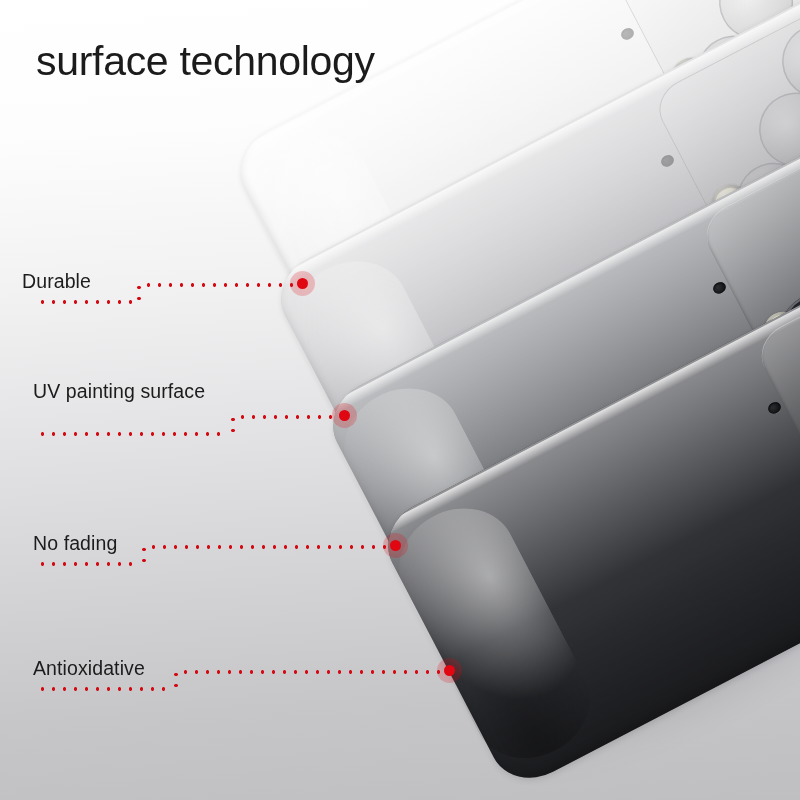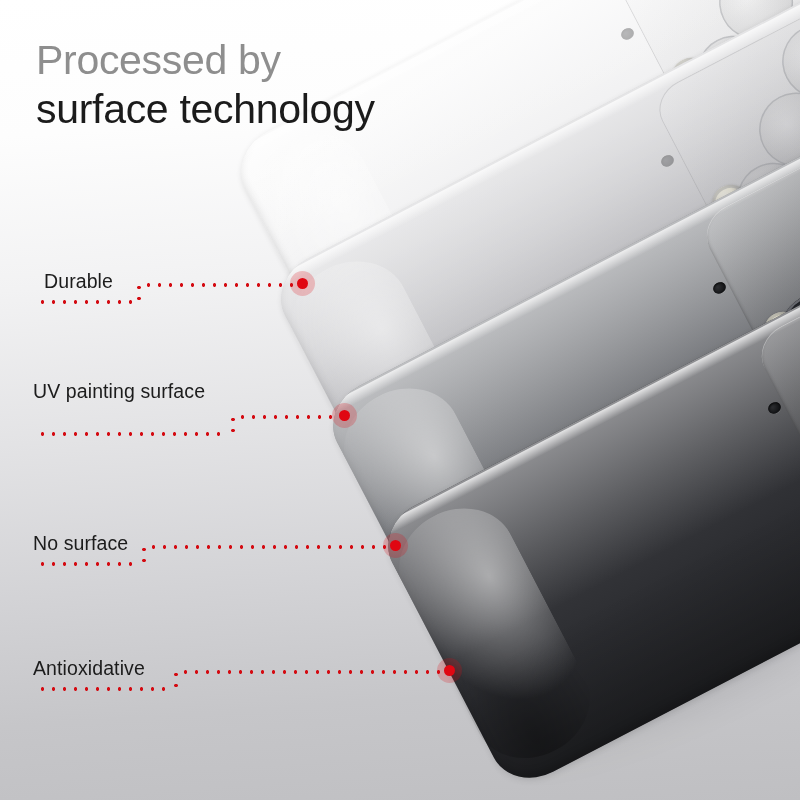--- a/index.html
+++ b/index.html
@@ -133,21 +133,20 @@
     background:#e00712;
     box-shadow:0 0 0 7px rgba(224,7,18,.22);
   }
 </style>
 </head>
 <body>
 
 <div id="stage">
 
   <div id="headline">
-    <div class="l1">Processed by</div>
     <div class="l2">surface technology</div>
   </div>
 
   <div id="cases">
       <div class="castShadow" style="left: 336px; top: 344px; width: 560px; height: 120px; transform-origin: 0px 50%; transform: rotate(-27.5deg); opacity: 0.22;"></div>
       <div class="case" style="left: 296px; top: 136px; transform: rotate(-27.5deg); z-index: 10;">
         <div class="body" style="background: linear-gradient(177deg, rgb(253, 253, 253) 0%, rgb(240, 240, 241) 46%, rgb(217, 217, 219) 100%); box-shadow: rgba(0, 0, 0, 0.18) 0px -4px 10px inset, rgba(0, 0, 0, 0.12) 0px 2px 6px;">
           <div class="tex"></div>
           <div class="sheenTop"></div>
           <div class="sheenBot"></div>
@@ -207,35 +206,35 @@
           <div class="edgeHi"></div>
         </div>
         <div class="roundNose"></div>
         <div class="island"></div>
         <div class="mic" style="left: 404px; top: 74px; width: 13px; height: 11px; opacity: 0.95;"></div>
       </div>
     </div>
 
   <div id="callouts">
       <div class="callout">
-        <div class="co-label" style="left: 44px; top: 270px;">Durable</div>
+        <div class="co-label" style="left: 22px; top: 270px;">Durable</div>
         <div class="co-underline" style="left: 37px; top: 300px; width: 96px;"></div>
         <div class="co-elbow" style="left: 137px; top: 282px; height: 20px;"></div>
         <div class="co-lead" style="left: 143px; top: 283px; width: 150px;"></div>
         <div class="co-dot" style="left: 297px; top: 278px; background: rgb(224, 7, 18);"></div>
       </div>
       <div class="callout">
         <div class="co-label" style="left: 33px; top: 380px;">UV painting surface</div>
         <div class="co-underline" style="left: 37px; top: 432px; width: 190px;"></div>
         <div class="co-elbow" style="left: 231px; top: 414px; height: 20px;"></div>
         <div class="co-lead" style="left: 237px; top: 415px; width: 100px;"></div>
         <div class="co-dot" style="left: 339px; top: 410px; background: rgb(224, 7, 18);"></div>
       </div>
       <div class="callout">
-        <div class="co-label" style="left: 33px; top: 532px;">No surface</div>
+        <div class="co-label" style="left: 33px; top: 532px;">No fading</div>
         <div class="co-underline" style="left: 37px; top: 562px; width: 102px;"></div>
         <div class="co-elbow" style="left: 142px; top: 544px; height: 20px;"></div>
         <div class="co-lead" style="left: 148px; top: 545px; width: 240px;"></div>
         <div class="co-dot" style="left: 390px; top: 540px; background: rgb(224, 7, 18);"></div>
       </div>
       <div class="callout">
         <div class="co-label" style="left: 33px; top: 657px;">Antioxidative</div>
         <div class="co-underline" style="left: 37px; top: 687px; width: 135px;"></div>
         <div class="co-elbow" style="left: 174px; top: 669px; height: 20px;"></div>
         <div class="co-lead" style="left: 180px; top: 670px; width: 262px;"></div>

